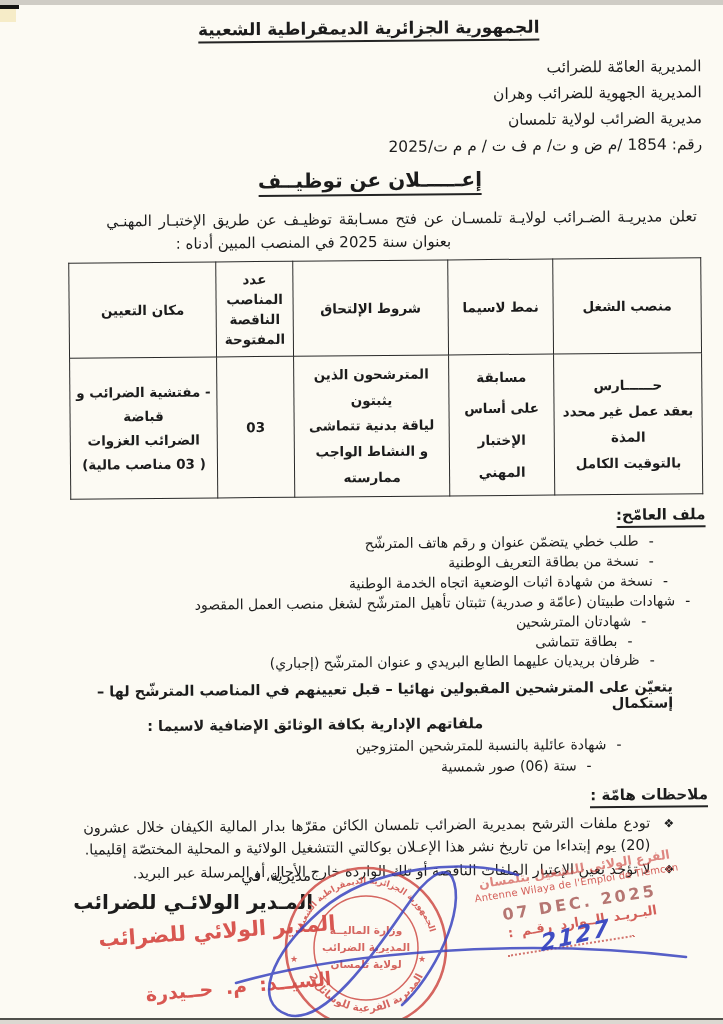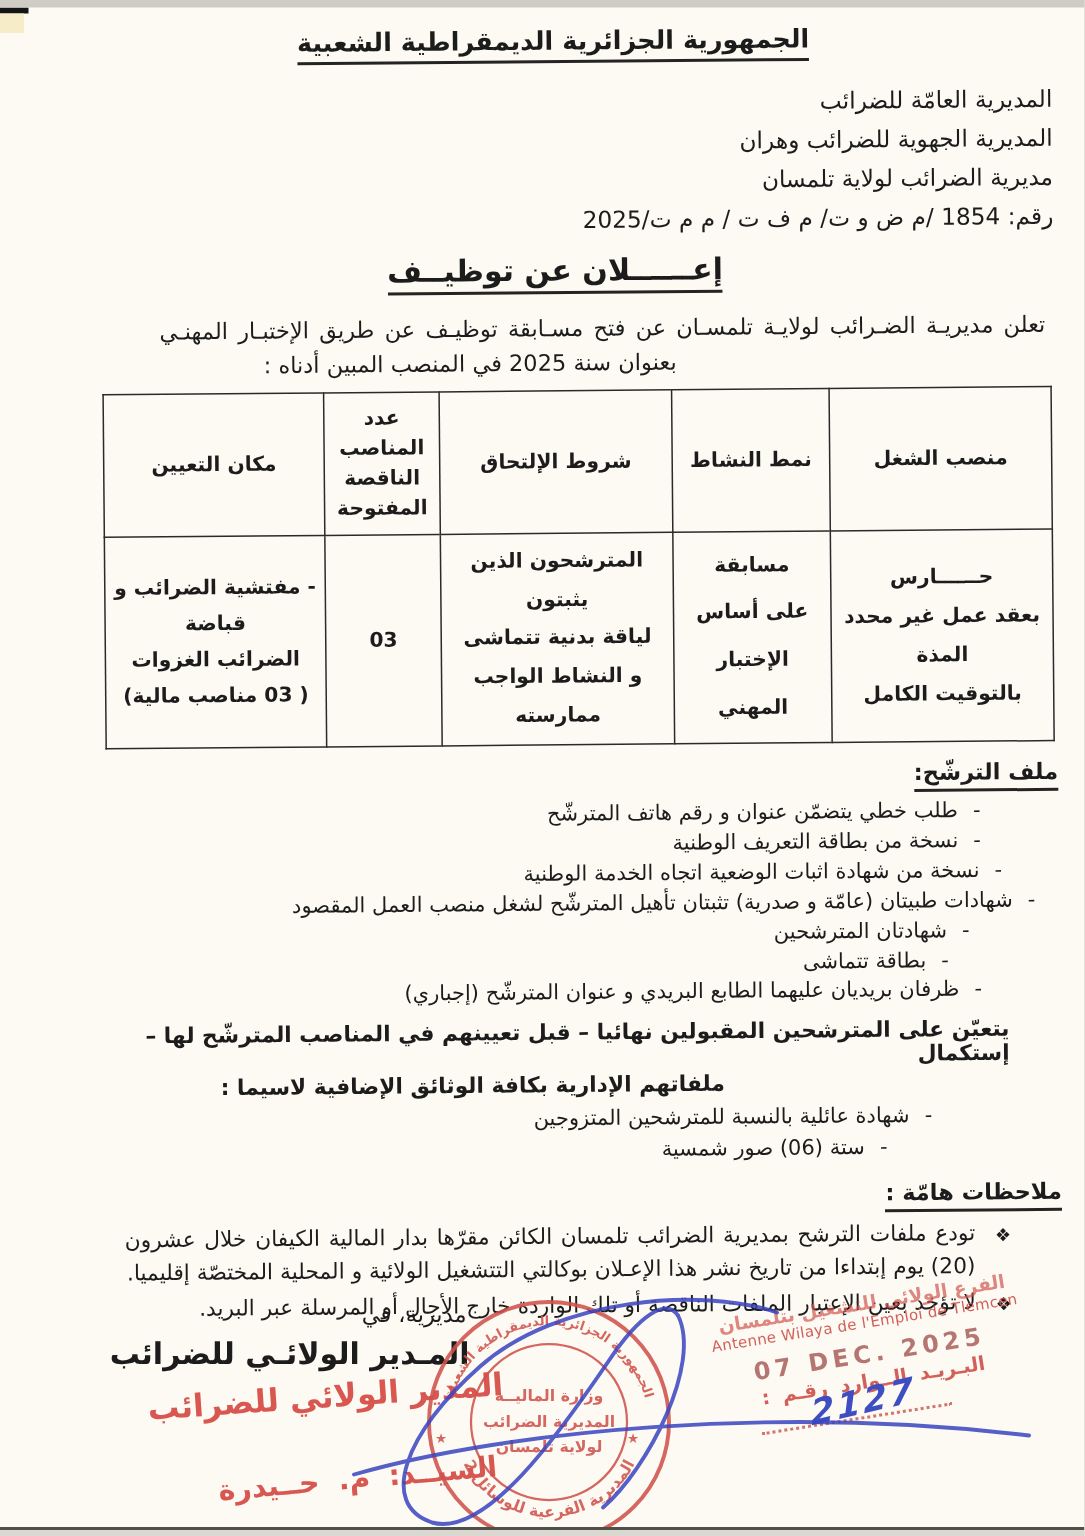--- a/index.html
+++ b/index.html
@@ -126,21 +126,21 @@
       <colgroup>
         <col style="width:148px">
           <col style="width:105px">
           <col style="width:155px">
           <col style="width:77px">
           <col style="width:147px">
       </colgroup>
       <tbody>
           <tr>
         <th>منصب الشغل</th>
-        <th>نمط النشاط</th>
+        <th>نمط لاسيما</th>
         <th>شروط الإلتحاق</th>
         <th>عدد المناصب الناقصة المفتوحة</th>
         <th>مكان التعيين</th>
       </tr>
       <tr>
         <td class="c-pos">
               <div class="pre">حــــــارس
 بعقد عمل غير محدد المذة
 بالتوقيت الكامل</div>
             </td>
@@ -159,21 +159,21 @@
         <td class="c-loc">
               <div class="pre">-  مفتشية الضرائب و قباضة
 الضرائب  الغزوات
 ( 03  مناصب مالية)</div>
             </td>
       </tr>
     </tbody>
       </table>
 
     <div class="sec-head">
-      <span class="u">ملف الترشّح:</span>
+      <span class="u">ملف العامّح:</span>
     </div>
 
     <ul class="plain file-list">
       <li><span class="dash">-</span><span>طلب خطي يتضمّن عنوان و رقم هاتف المترشّح</span></li>
       <li><span class="dash">-</span><span>نسخة من بطاقة التعريف الوطنية</span></li>
       <li><span class="dash">-</span><span>نسخة  من شهادة اثبات الوضعية اتجاه الخدمة الوطنية</span></li>
       <li><span class="dash">-</span><span>شهادات طبيتان (عامّة و صدرية) تثبتان تأهيل المترشّح  لشغل منصب العمل المقصود</span></li>
       <li><span class="dash">-</span><span>شهادتان المترشحين</span></li>
       <li><span class="dash">-</span><span>بطاقة تتماشى</span></li>
       <li><span class="dash">-</span><span>ظرفان بريديان عليهما الطابع البريدي و عنوان المترشّح (إجباري)</span></li>

